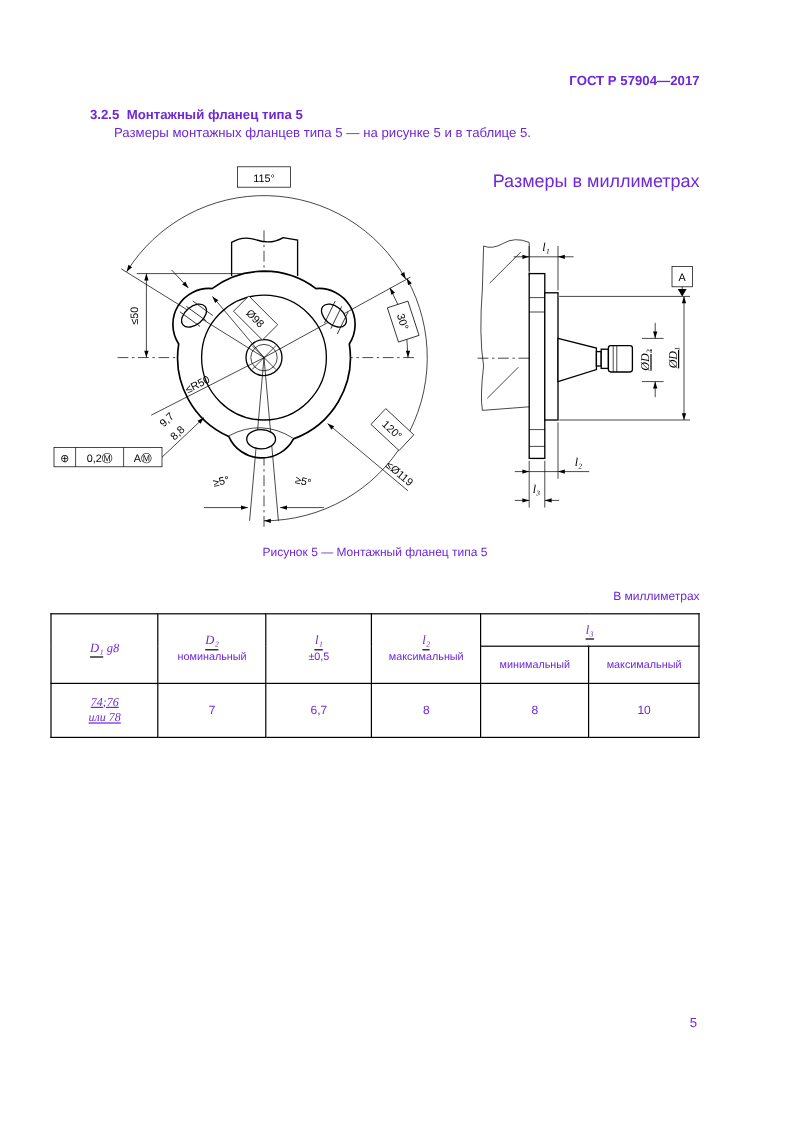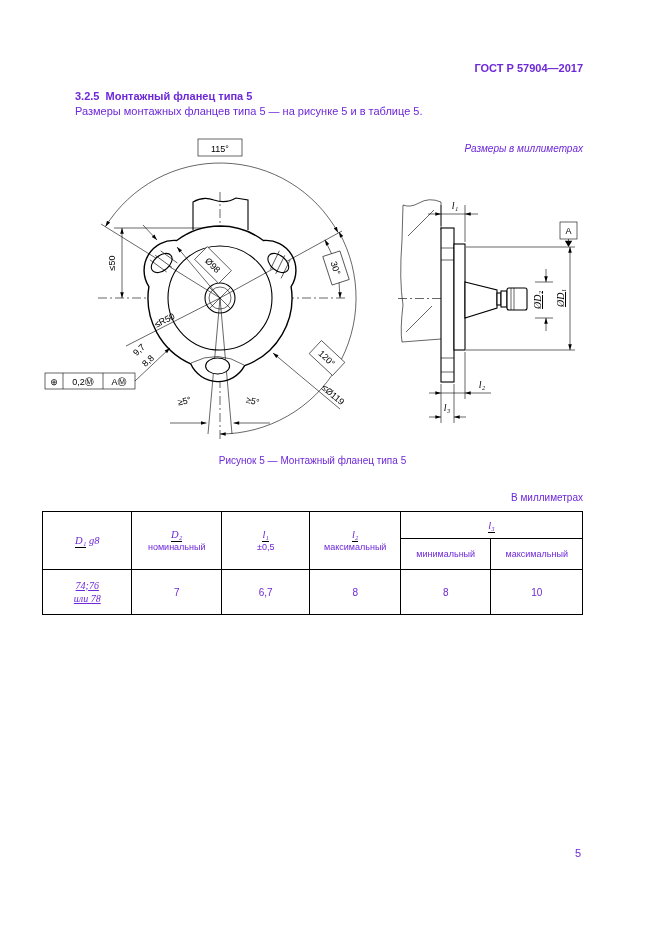--- a/index.html
+++ b/index.html
@@ -1,22 +1,22 @@
 <!DOCTYPE html>
 <html><head>
 <meta charset="utf-8">
 <style>
   html,body{margin:0;padding:0;background:#888;}
   .page{position:relative;width:661px;height:936px;background:#ffffff;
         font-family:"Liberation Sans",sans-serif;color:#6d28d9;overflow:hidden;}
   .abs{position:absolute;}
   .hdr{font-weight:bold;font-size:11px;}
   .sec{font-weight:bold;font-size:11px;white-space:pre-wrap;}
-  .body-text{font-size:11px;}
-  .note{font-size:10px;font-style:italic;}
+  .body-text{font-size:11px;margin-left:20px;}
+  .note{font-size:15px;}
   .caption{font-size:10px;text-align:center;}
   .ttl{font-size:10px;white-space:pre-wrap;}
   .pageno{font-size:11px;}
   
   table.gost{border-collapse:collapse;width:541px;table-layout:fixed;}
   table.gost th,table.gost td{border:1px solid #000;font-weight:normal;
       text-align:center;vertical-align:middle;padding:2px 3px;}
   table.gost thead th{font-size:9px;}
   table.gost td{font-size:10px;height:40px;}
   .sym{font-family:"Liberation Serif",serif;font-style:italic;font-size:10.5px;}

